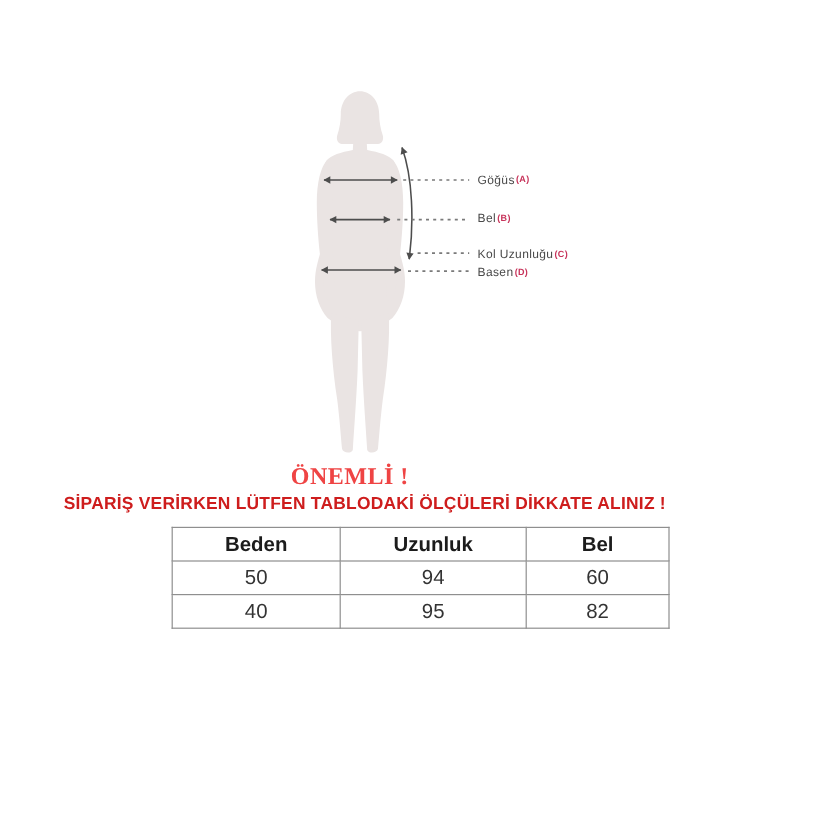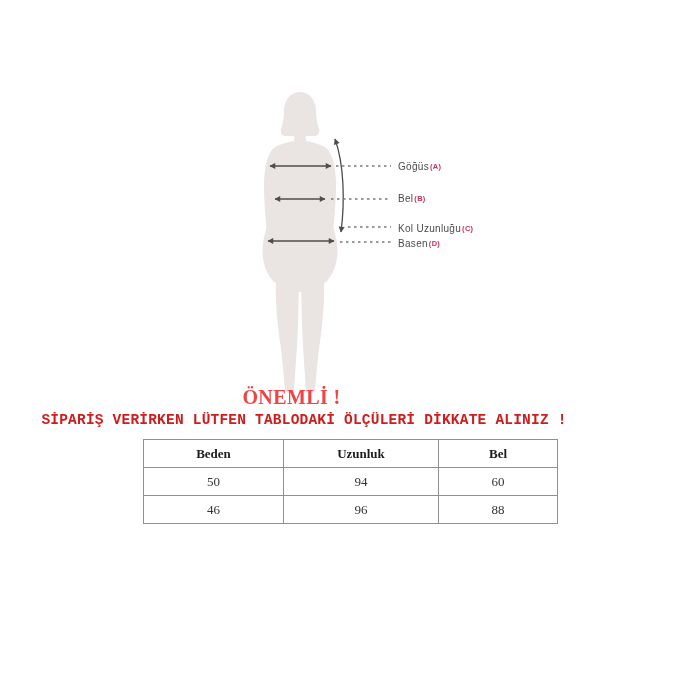--- a/index.html
+++ b/index.html
@@ -11,21 +11,21 @@
   .page{position:relative;width:700px;height:700px;background:#fff;}
 
   .title{
     position:absolute;top:33px;left:0;width:700px;
     text-align:center;margin:0;
     font-family:"Liberation Serif",serif;
     font-size:18px;font-weight:normal;letter-spacing:0.6px;
     color:#1d1d1d;
   }
 
-  .diagram{position:absolute;left:230px;top:86px;width:250px;height:315px;}
+  .diagram{position:absolute;left:230px;top:70px;width:250px;height:315px;}
   .diagram svg{position:absolute;left:0;top:0;}
 
   .mlabel{
     position:absolute;left:168px;
     font-size:10px;line-height:12px;color:#4a4a4a;
     letter-spacing:0.3px;white-space:nowrap;
   }
   .mlabel .letter{
     font-size:7.5px;color:#c7335a;position:relative;top:-1px;margin-left:1px;
     font-weight:bold;
@@ -35,29 +35,29 @@
   #label-kol{top:137px;}
   #label-basen{top:152px;}
 
   .notice-heading{
     position:absolute;top:386px;left:0;width:583px;text-align:center;
     font-family:"Liberation Serif",serif;font-weight:bold;
     font-size:20px;color:#ef4444;letter-spacing:0.4px;
   }
   .notice-message{
     position:absolute;top:412px;left:0;width:608px;text-align:center;
-    font-family:Liberation Mono, monospace;font-weight:bold;
+    font-family:Liberation Sans, sans-serif;font-weight:bold;
     font-size:14.5px;color:#ce1d1d;letter-spacing:0.2px;
   }
 
   table.size-table{
     position:absolute;left:143px;top:439px;width:414px;
     border-collapse:collapse;table-layout:fixed;
-    font-family:Liberation Serif, serif;
-    font-size:13px;color:#333333;text-align:center;
+    font-family:Liberation Sans, sans-serif;
+    font-size:17px;color:#333333;text-align:center;
   }
   .size-table th,.size-table td{
     border:1px solid #8f8f8f;height:27px;padding:0;
     vertical-align:middle;font-weight:normal;
   }
   .size-table th{font-weight:bold;color:#1c1c1c;}
   .col-beden{width:140px;}
   .col-uzunluk{width:155px;}
   .col-bel{width:119px;}
 </style>
@@ -135,20 +135,20 @@
         <th>Bel</th>
       </tr>
     </thead>
     <tbody>
       <tr>
         <td>50</td>
         <td>94</td>
         <td>60</td>
       </tr>
       <tr>
-        <td>46</td>
-        <td>96</td>
-        <td>88</td>
+        <td>40</td>
+        <td>95</td>
+        <td>82</td>
       </tr>
     </tbody>
   </table>
 
 </div>
 
 </body></html>

